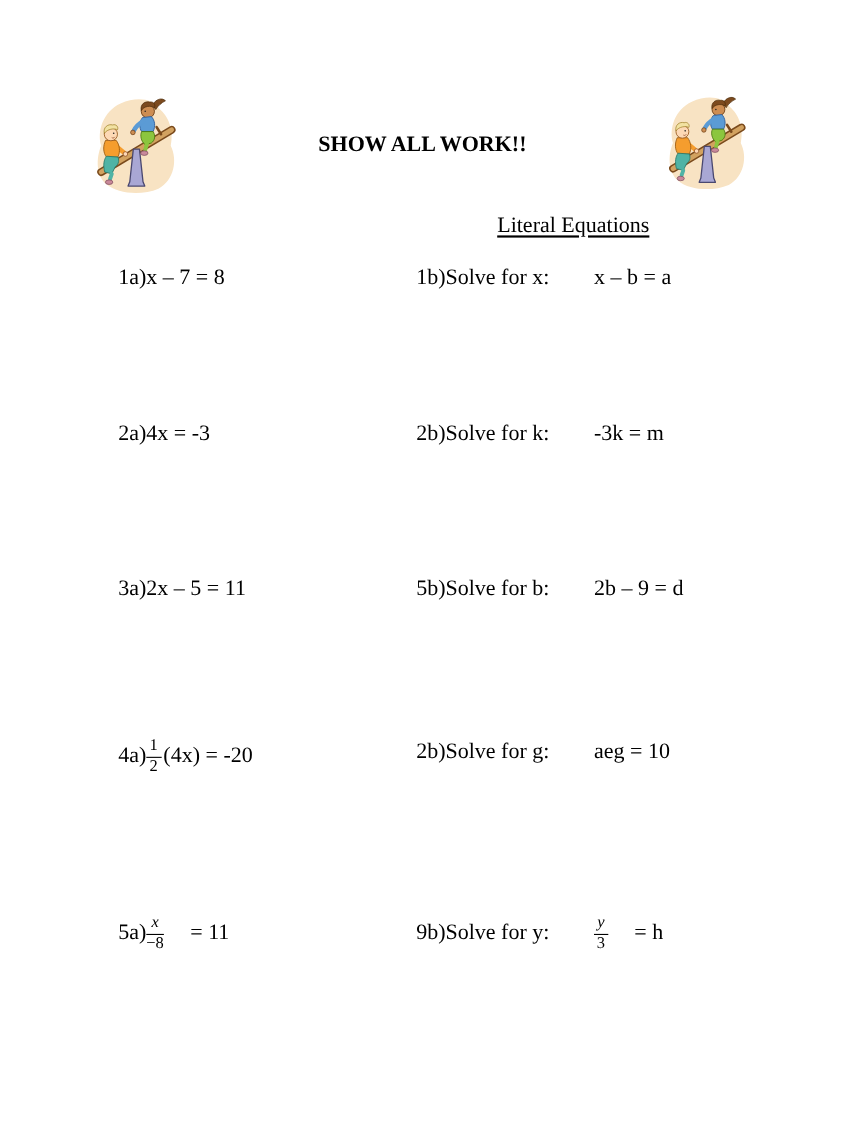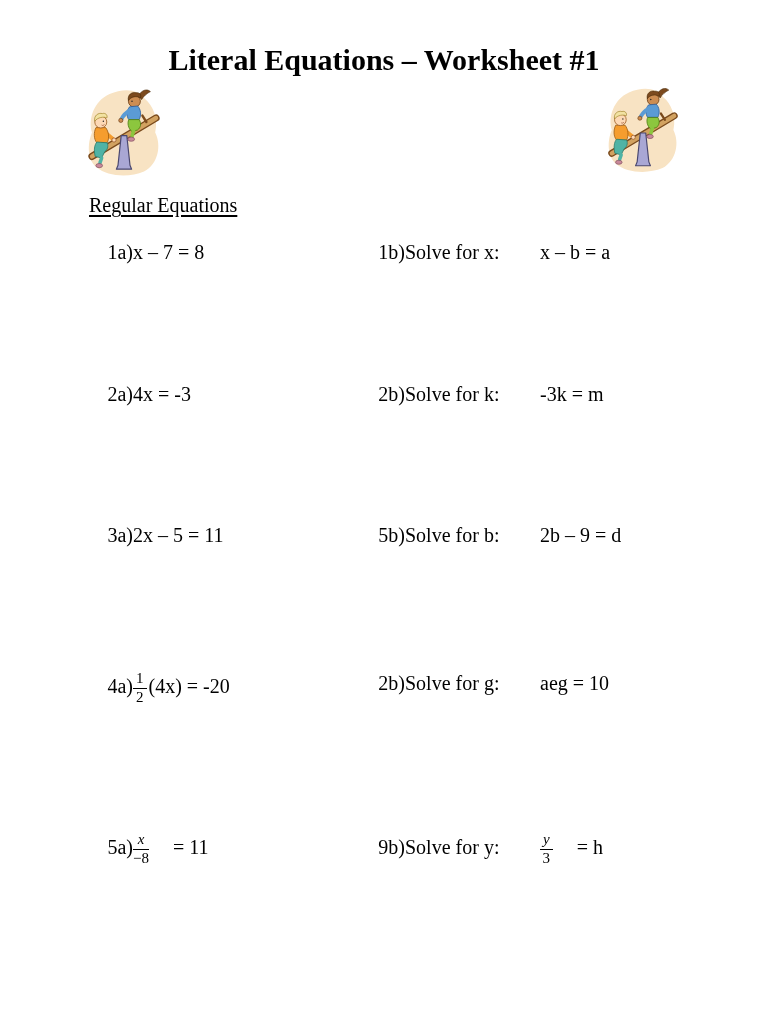--- a/index.html
+++ b/index.html
@@ -117,35 +117,35 @@
       <circle cx="46" cy="43" r="2.6" stroke="#6a3a10" stroke-width="0.8" fill="#cd8d52"></circle>
       <path d="M56,42 L69,42 C72,47 71,52 67,55 L60,57 C55,53 54,46 56,42 Z" stroke="#4a7a10" stroke-width="1" fill="#8cc63e"></path>
       <path d="M62,56 L60,63" fill="none" stroke-width="4.5" stroke-linecap="round" stroke="#8cc63e"></path>
       <ellipse cx="59" cy="66.5" rx="4.2" ry="2.6" stroke="#7a4a5a" stroke-width="0.8" fill="#c9899a"></ellipse>
     </g>
   </symbol>
 </svg>
 
 <div class="page">
 
-  <h1 class="title">Literal Equations – Worksheet #1</h1>
 
   <div class="clipart clipart-left">
     <svg viewBox="0 0 100 115">
         <use href="#seesaw-art"></use>
       </svg>
   </div>
   <div class="clipart clipart-right">
     <svg viewBox="0 0 100 115">
         <use href="#seesaw-art"></use>
       </svg>
   </div>
 
+  <div class="subtitle">SHOW ALL WORK!!</div>
 
-  <div class="col-header header-left">Regular Equations</div>
+  <div class="col-header header-right">Literal Equations</div>
 
   <div class="row row-1">
     <div class="cell cell-left">
       <span class="plabel">1a)</span><span class="equation">x – 7 = 8</span>
     </div>
     <div class="cell cell-right">
       <span class="plabel">1b)</span><span class="instruction">Solve for x:</span><span class="equation">x – b = a</span>
     </div>
   </div>
 

